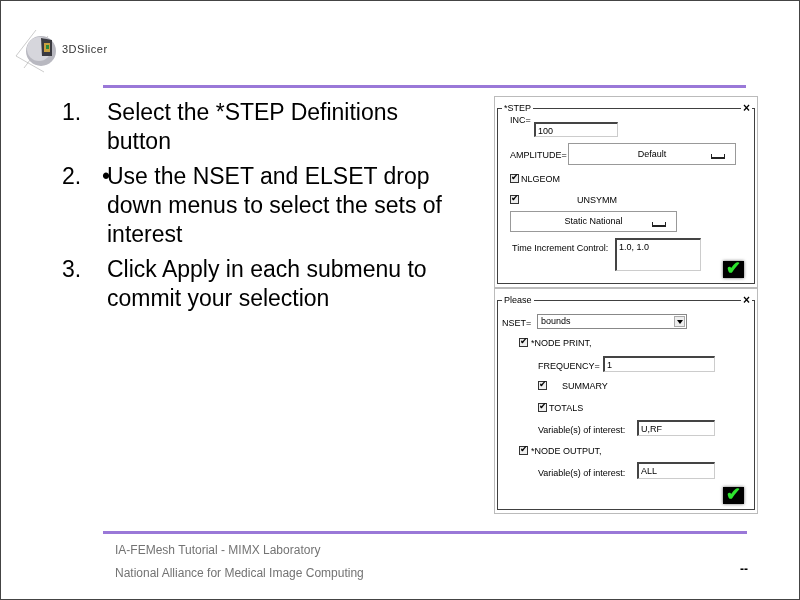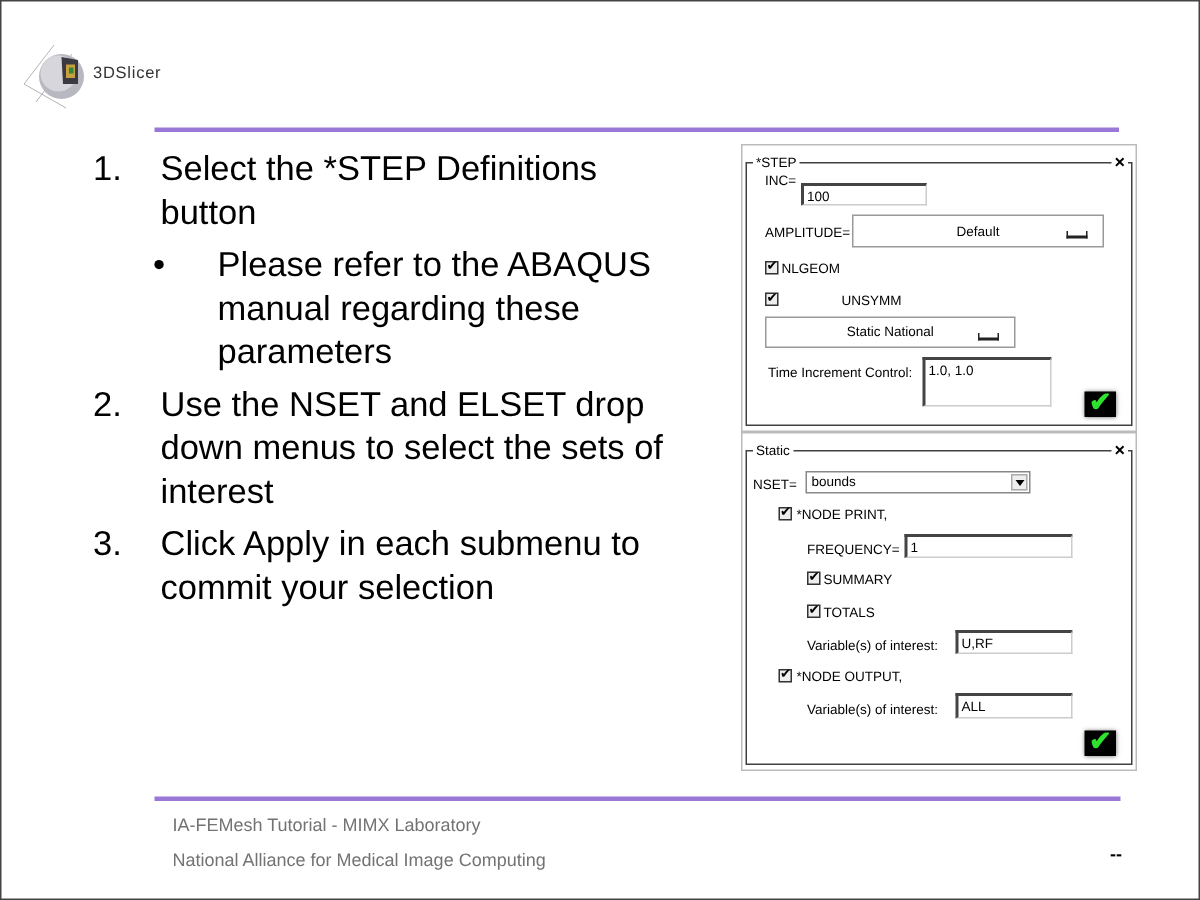--- a/index.html
+++ b/index.html
@@ -55,21 +55,20 @@
 
 <div class="rule" style="left:103px; top:85px; width:643px;"></div>
 
 <div class="list">
   <div class="item">
     <span class="num">1.</span>
     <span>Select the *STEP Definitions button</span>
   </div>
   <div class="sub" style="width:290px;">
     <span class="bullet">•</span>
-    <span>Please refer to the ABAQUS manual regarding these parameters</span>
   </div>
   <div class="item" style="width:340px;">
     <span class="num">2.</span>
     <span>Use the NSET and ELSET drop down menus to select the sets of interest</span>
   </div>
   <div class="item">
     <span class="num">3.</span>
     <span>Click Apply in each submenu to commit your selection</span>
   </div>
 </div>
@@ -85,52 +84,52 @@
   <span class="lbl" style="left:12px; top:41px;">AMPLITUDE=</span>
   <div class="menubtn" style="left:70px; top:34px; width:168px; height:22px; line-height:20px;">
     <span>Default</span>
     <span class="ind"></span>
   </div>
 
   <div class="cb" style="left:12px; top:65px;"></div>
   <span class="lbl" style="left:23px; top:65px;">NLGEOM</span>
 
   <div class="cb" style="left:12px; top:86px;"></div>
-  <span class="lbl" style="left:15px; top:86px;padding-left:48px;">UNSYMM</span>
+  <span class="lbl" style="left:31px; top:86px;padding-left:48px;">UNSYMM</span>
 
   <div class="menubtn" style="left:12px; top:102px; width:167px; height:21px; line-height:19px;">
     <span>Static National</span>
     <span class="ind"></span>
   </div>
 
   <span class="lbl" style="left:14px; top:134px;">Time Increment Control:</span>
   <div class="field" style="left:117px; top:129px; width:86px; height:33px;">1.0, 1.0</div>
 
   <div class="apply" style="left:225px; top:152px;"></div>
 </div>
 
 <div style="position:absolute; left:494px; top:288px; width:262px; height:224px; border:1px solid #bbb;"></div>
 <div class="panel" style="left:497px; top:300px; width:256px; height:208px;">
-  <span class="ttl">Static</span>
+  <span class="ttl">Please</span>
   <span class="close">×</span>
 
   <span class="lbl" style="left:4px; top:17px;">NSET=</span>
   <div class="combo" style="left:39px; top:13px; width:150px;">
     <span>bounds</span>
     <span class="arrow"></span>
   </div>
 
   <div class="cb" style="left:21px; top:37px;"></div>
   <span class="lbl" style="left:33px; top:37px;">*NODE PRINT,</span>
 
   <span class="lbl" style="left:40px; top:60px;">FREQUENCY=</span>
   <div class="field" style="left:105px; top:55px; width:112px; height:16px;">1</div>
 
   <div class="cb" style="left:40px; top:80px;"></div>
-  <span class="lbl" style="left:51px; top:80px;">SUMMARY</span>
+  <span class="lbl" style="left:64px; top:80px;">SUMMARY</span>
 
   <div class="cb" style="left:40px; top:102px;"></div>
   <span class="lbl" style="left:51px; top:102px;">TOTALS</span>
 
   <span class="lbl" style="left:40px; top:124px;">Variable(s) of interest:</span>
   <div class="field" style="left:139px; top:119px; width:78px; height:16px;">U,RF</div>
 
   <div class="cb" style="left:21px; top:145px;"></div>
   <span class="lbl" style="left:33px; top:145px;">*NODE OUTPUT,</span>
 

